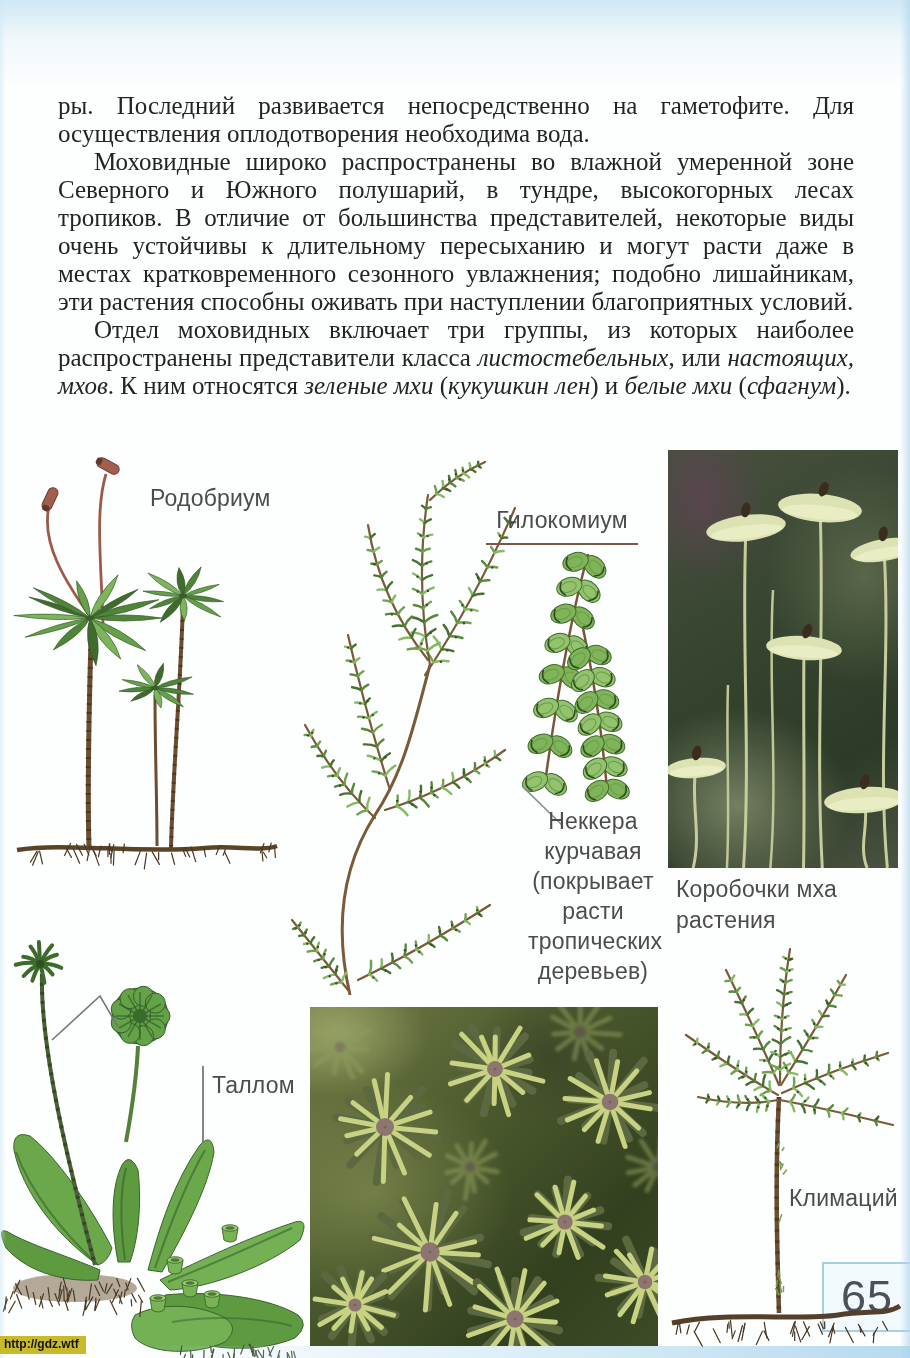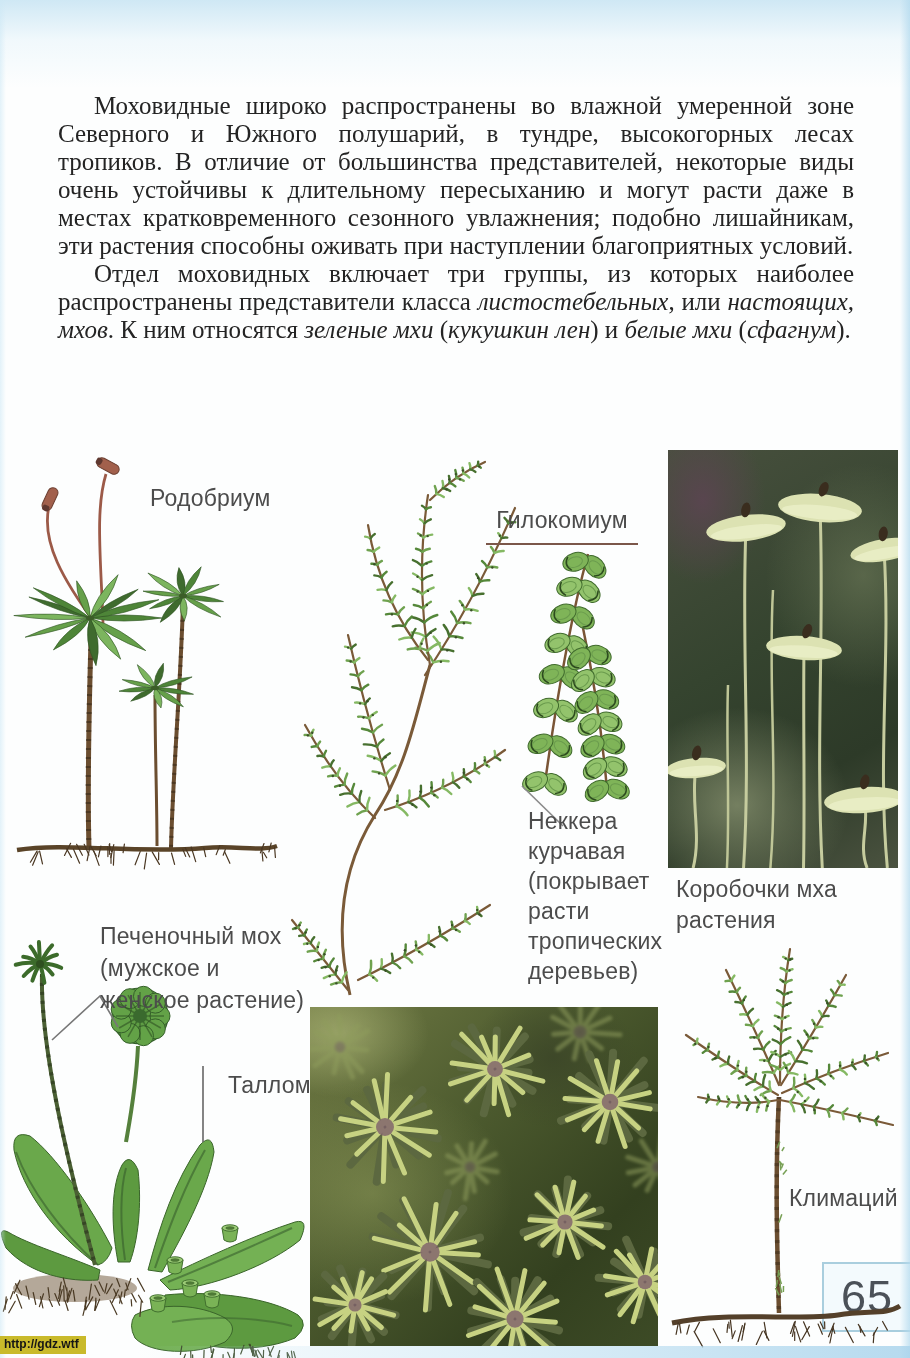--- a/index.html
+++ b/index.html
@@ -11,24 +11,24 @@
     font-family:"Liberation Serif",serif;font-size:25px;line-height:28px;
     color:var(--c-body_text);text-align:justify;z-index:1;}
   .bodytext p{margin:0;}
   .bodytext p.ind{text-indent:36px;}
 
   
   .figlabel{position:absolute;font-size:23px;line-height:30px;color:var(--c-label_text);z-index:6;letter-spacing:.2px;}
   #lab-rhodobryum{left:150px;top:483px;}
   #lab-hylocomium{left:486px;top:505px;width:152px;text-align:center;padding-bottom:8px;
      border-bottom:2px solid var(--c-underline);}
-  #lab-neckera{left:528px;top:806px;width:130px;text-align:left;}
+  #lab-neckera{left:528px;top:806px;width:130px;text-align:center;}
   #cap-splachnum{left:676px;top:874px;width:225px;line-height:31px;}
   #lab-liverwort{left:100px;top:920px;line-height:32px;}
-  #lab-thallus{left:228px;top:1070px;}
+  #lab-thallus{left:212px;top:1070px;}
   #lab-climacium{left:789px;top:1183px;}
 
   
   .photo{position:absolute;z-index:2;}
   .photo svg{position:absolute;left:0;top:0;}
   #photo-splachnum{left:668px;top:450px;width:230px;height:418px;background:
     radial-gradient(90px 120px at 15% 12%, rgba(90,69,80,.95), rgba(90,69,80,0) 70%),
     radial-gradient(140px 160px at 85% 30%, rgba(108,120,88,.65), rgba(108,120,88,0) 70%),
     radial-gradient(160px 140px at 30% 85%, rgba(140,150,115,.75), rgba(140,150,115,0) 70%),
     linear-gradient(150deg,#48503e,#35442f 45%,#2d3a28 75%,#4b5340);}
@@ -67,20 +67,21 @@
       rgba(255,255,255,0) 15%, rgba(190,224,242,.5) 55%, rgba(170,212,236,.85));}
   #edge-left{left:0;top:0;bottom:0;width:6px;background:linear-gradient(to right,
       rgba(205,232,245,.55), rgba(255,255,255,0));}
 </style>
 </head>
 <body>
 
 <div class="page">
 
   <div class="bodytext">
+    <p>ры. Последний развивается непосредственно на гаметофите. Для осуществления оплодотворения необходима вода.</p>
     <p class="ind">Моховидные широко распространены во влажной умеренной зоне Северного и Южного полушарий, в тундре, высокогорных лесах тропиков. В отличие от большинства представителей, некоторые виды очень устойчивы к длительному пересыханию и могут расти даже в местах кратковременного сезонного увлажнения; подобно лишайникам, эти растения способны оживать при наступлении благоприятных условий.</p>
     <p class="ind"><span>Отдел моховидных включает три группы, из которых наиболее распространены представители класса </span><i>листостебельных</i><span>, или </span><i>настоящих, мхов</i><span>. К ним относятся </span><i>зеленые мхи</i><span> (</span><i>кукушкин лен</i><span>) и </span><i>белые мхи</i><span> (</span><i>сфагнум</i><span>).</span></p>
   </div>
 
   <svg id="svg-rhodo" class="fig" width="285" height="460" viewBox="0 0 285 460">
     <path d="M86,190 C84,260 82,330 84,398" fill="none" stroke="#6b4e30" stroke-width="5"></path>
     <path d="M86,190 C84,260 82,330 84,398" fill="none" stroke="#3f2f1c" stroke-width="5" stroke-dasharray="2 7" opacity=".7"></path>
     <path d="M178,152 C176,230 168,320 166,398" fill="none" stroke="#6b4e30" stroke-width="4"></path>
     <path d="M178,152 C176,230 168,320 166,398" fill="none" stroke="#3f2f1c" stroke-width="4" stroke-dasharray="2 7" opacity=".7"></path>
     <path d="M150,245 C150,300 152,350 152,396" fill="none" stroke="#6b4e30" stroke-width="3"></path>
@@ -1323,25 +1324,20 @@
   <div class="figlabel" id="lab-hylocomium">Гилокомиум</div>
   <div class="figlabel" id="lab-neckera">
     <div>Неккера</div>
     <div>курчавая</div>
     <div>(покрывает</div>
     <div>расти</div>
     <div>тропических</div>
     <div>деревьев)</div>
   </div>
   <div class="figlabel" id="cap-splachnum">Коробочки мха растения</div>
-  <div class="figlabel" id="lab-liverwort">
-    <div>Печеночный мох</div>
-    <div>(мужское и</div>
-    <div>женское растение)</div>
-  </div>
   <div class="figlabel" id="lab-thallus">Таллом</div>
   <div class="figlabel" id="lab-climacium">Климаций</div>
 
   <div id="pagebox">
     <span>65</span>
   </div>
   <div id="watermark">http://gdz.wtf</div>
 
   <div class="edge" id="edge-top"></div>
   <div class="edge" id="edge-right"></div>

